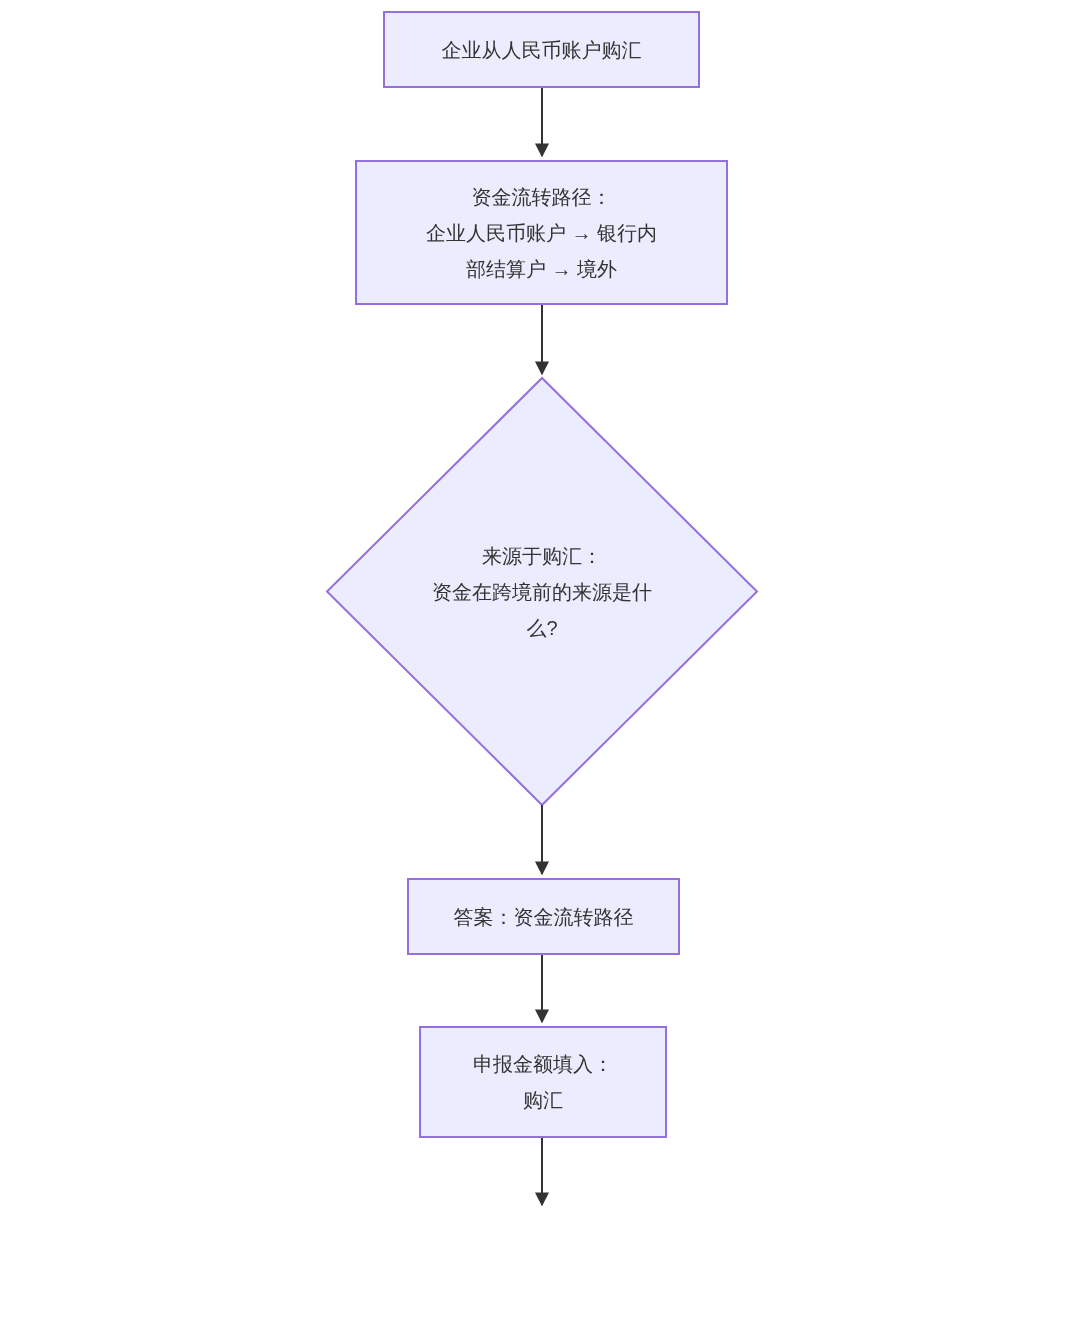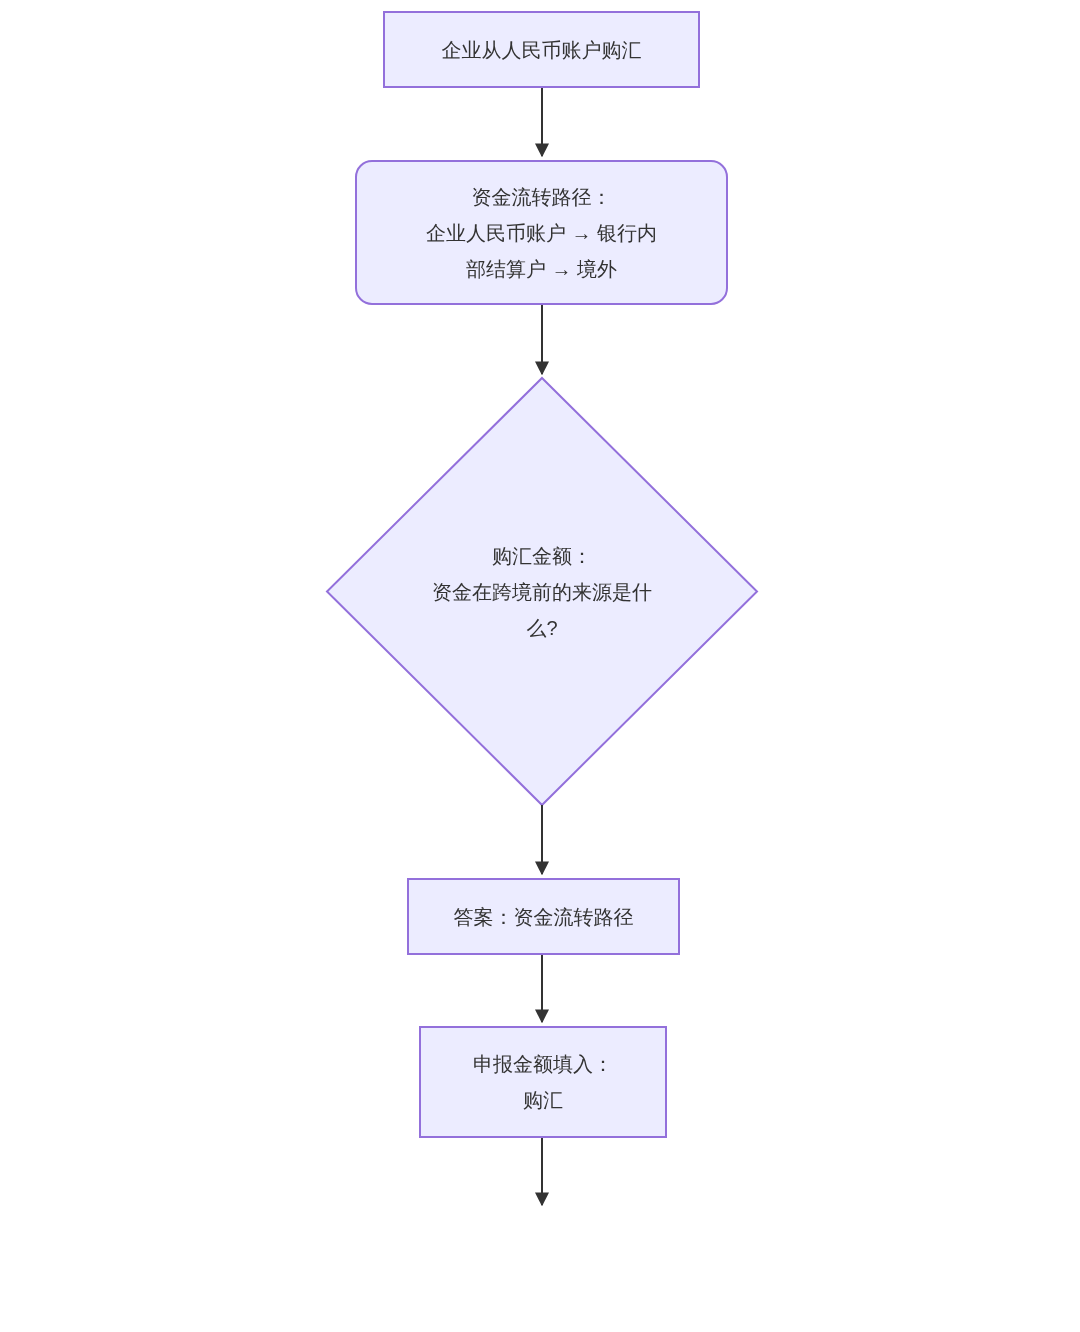--- a/index.html
+++ b/index.html
@@ -44,21 +44,21 @@
     text-align: center;
     white-space: pre-line;
     font-size: 20px;
     line-height: 36px;
     color: var(--text_color, #333333);
   }
   .node-label {
     white-space: pre-line;
   }
   .n-start   { left: 383px; top: 11px;   width: 317px; height: 77px;  }
-  .n-path    { left: 355px; top: 160px;  width: 373px; height: 145px; border-radius: 17px; }
+  .n-path    { left: 355px; top: 160px;  width: 373px; height: 145px; }
   .n-answer  { left: 407px; top: 878px;  width: 273px; height: 77px;  }
   .n-type    { left: 419px; top: 1026px; width: 248px; height: 112px; }
   .n-amount  { left: 428px; top: 1209px; width: 224px; height: 111px; }
   .n-decision {
     left: 327px; top: 378px; width: 430px; height: 427px;
     background: transparent;
     border: none;
   }
 </style>
 </head>
@@ -86,21 +86,21 @@
     <span class="node-label">企业从人民币账户购汇</span>
   </div>
 
   <div class="node n-path">
     <span class="node-label">资金流转路径：
 企业人民币账户 → 银行内
 部结算户 → 境外</span>
   </div>
 
   <div class="node n-decision">
-    <span class="node-label">购汇金额：
+    <span class="node-label">来源于购汇：
 资金在跨境前的来源是什
 么?</span>
   </div>
 
   <div class="node n-answer">
     <span class="node-label">答案：资金流转路径</span>
   </div>
 
   <div class="node n-type">
     <span class="node-label">申报金额填入：

